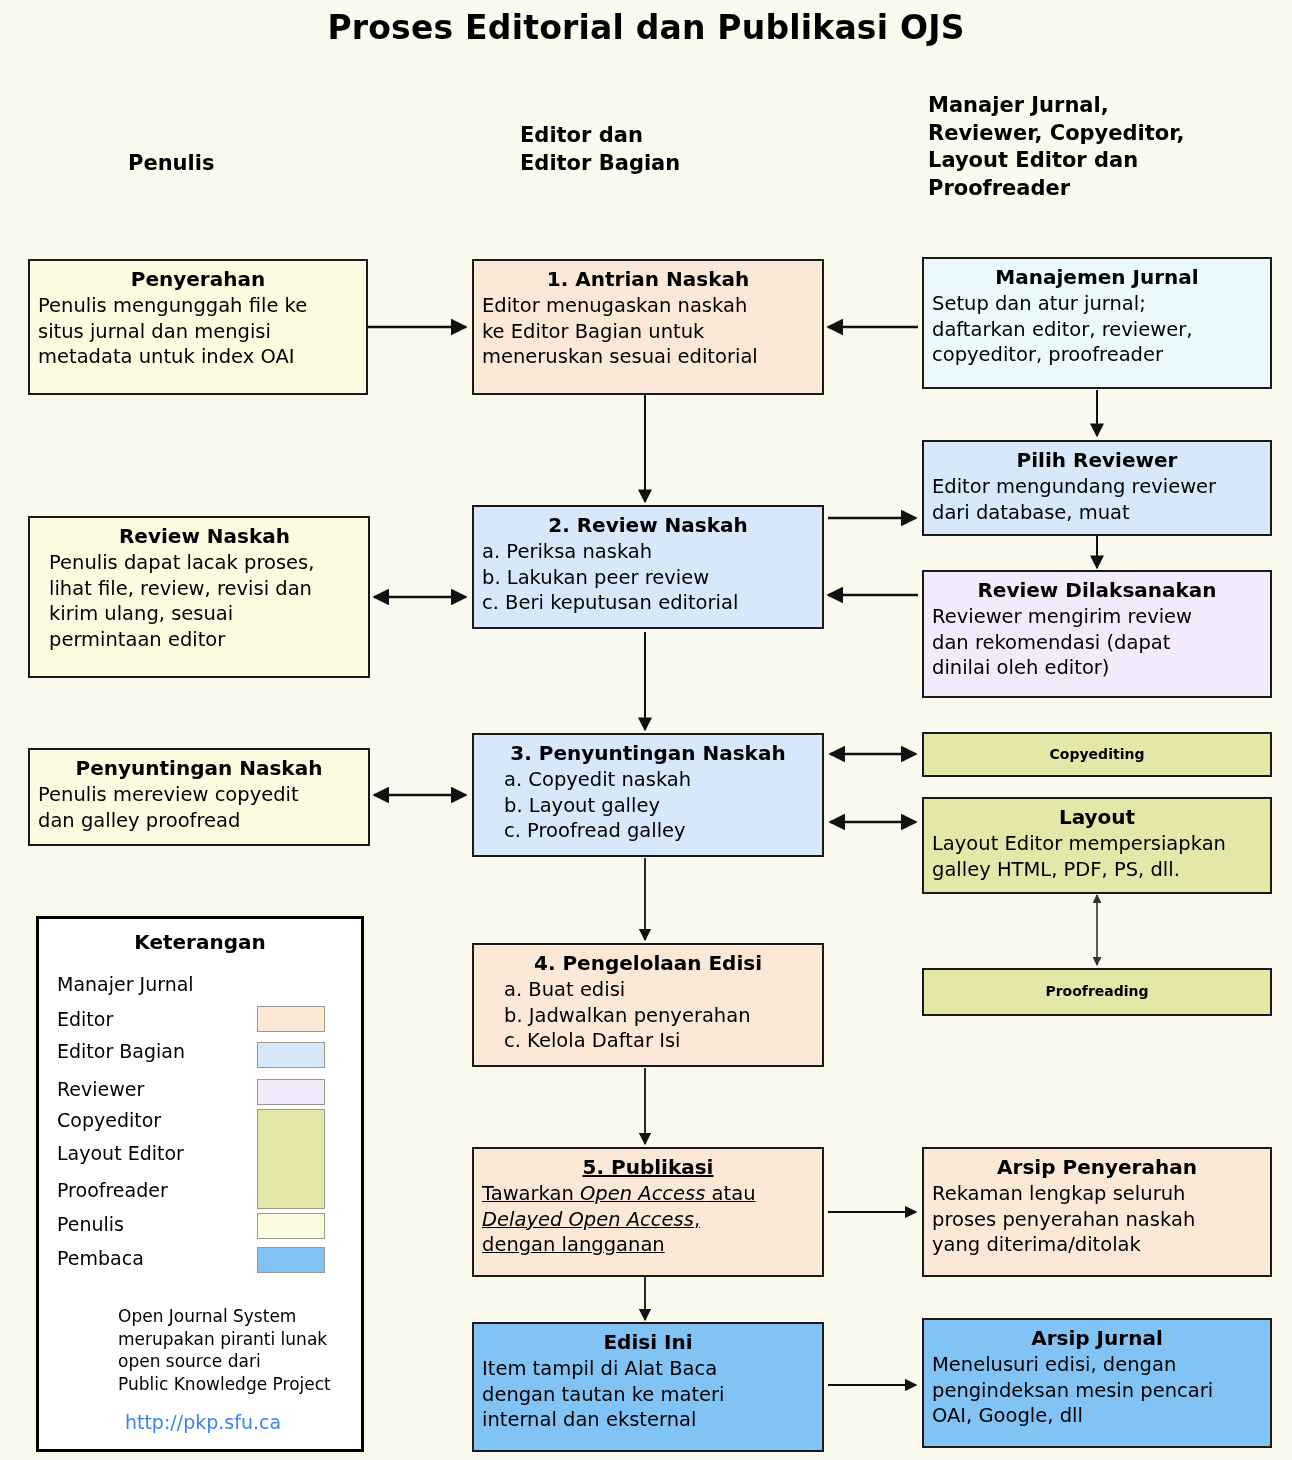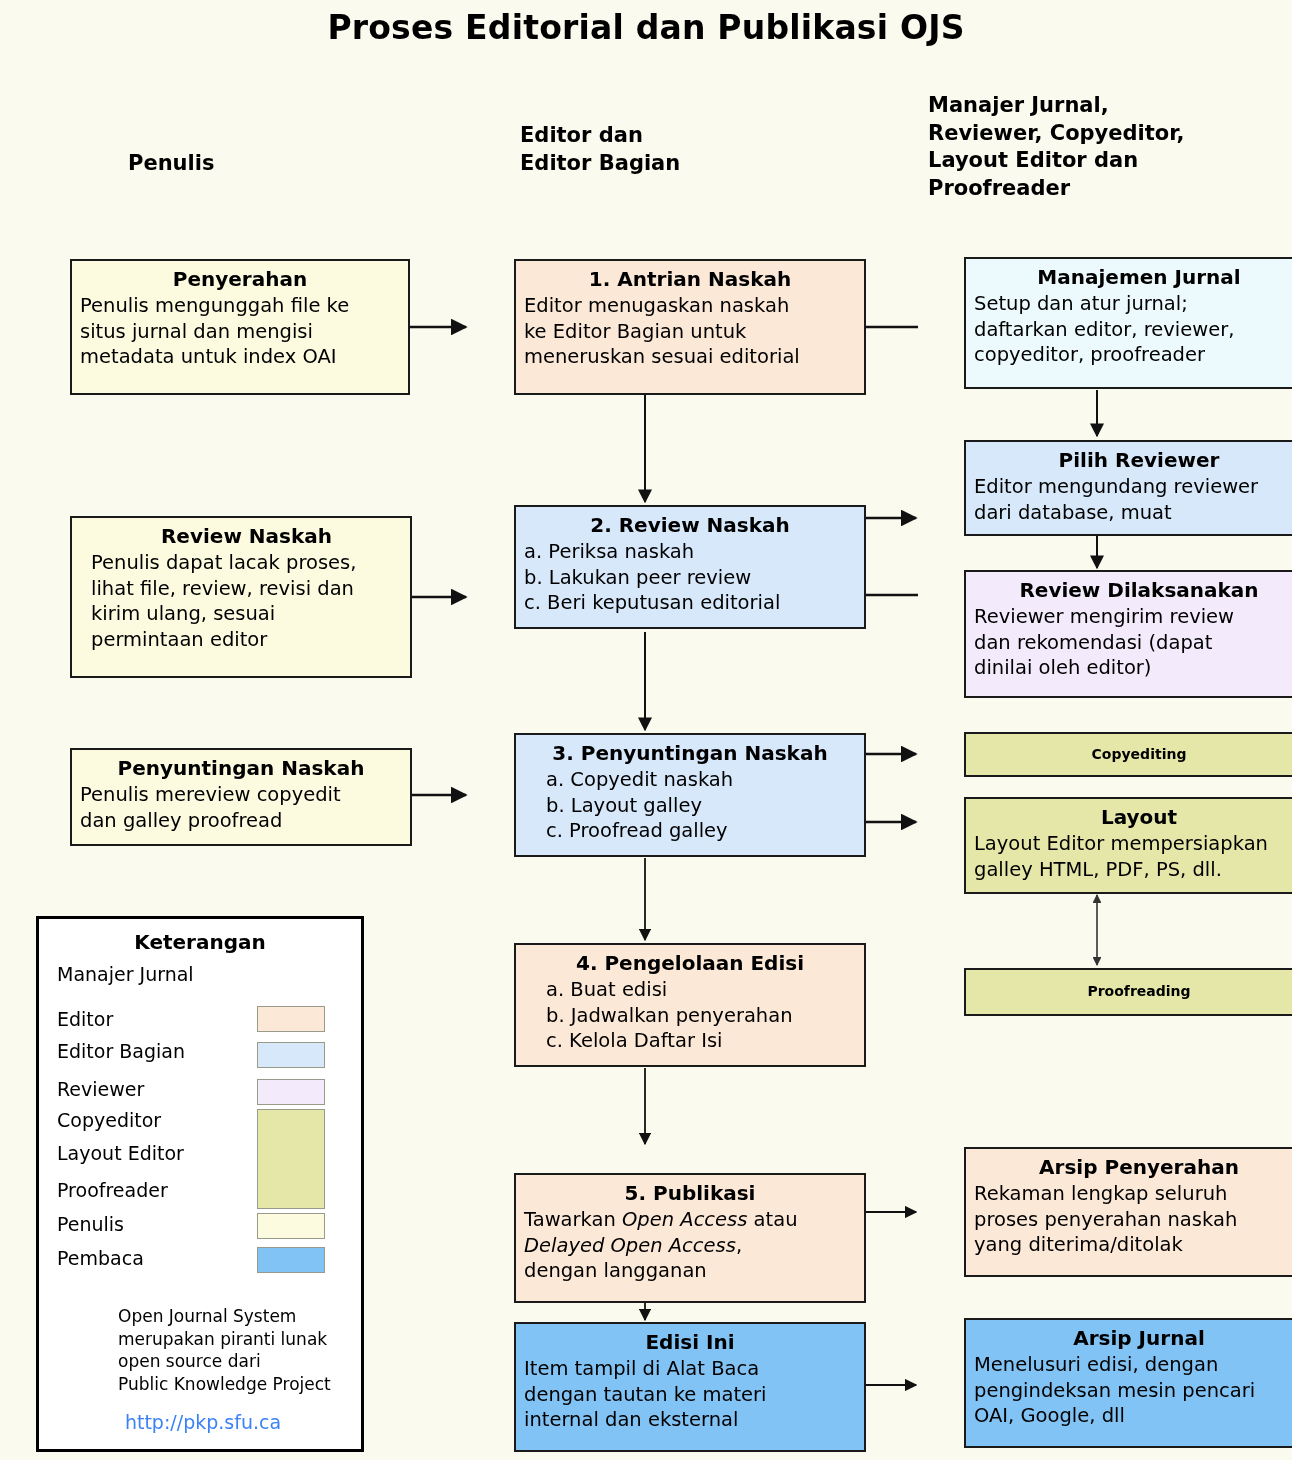--- a/index.html
+++ b/index.html
@@ -33,21 +33,20 @@
     color: #000;
   }
   .box {
     position: absolute;
     box-sizing: border-box;
     border: 2px solid #1a1a1a;
     color: #000;
     font-size: 19.5px;
     line-height: 1.33;
     padding: 5px 8px 6px 8px;
-    margin-left: 42px;
   }
   .box .bt {
     display: block;
     font-weight: bold;
     text-align: center;
     font-size: 20px;
     white-space: nowrap;
   }
   .box .bl {
     display: block;
@@ -267,21 +266,21 @@
     <span class="bt">Proofreading</span>
   </div>
 
   <div class="box c-editor" style="left:472px; top:943px; width:352px; height:124px;">
     <span class="bt">4. Pengelolaan Edisi</span>
     <span class="bl indent">a. Buat edisi</span>
     <span class="bl indent">b. Jadwalkan penyerahan</span>
     <span class="bl indent">c. Kelola Daftar Isi</span>
   </div>
 
-  <div class="box c-editor" style="left:472px; top:1173px; width:352px; height:130px;">
+  <div class="box c-editor" style="left:472px; top:1147px; width:352px; height:130px;text-decoration:underline;">
     <span class="bt">5. Publikasi</span>
     <span class="bl"><span>Tawarkan </span><span class="it">Open Access</span><span> atau</span></span>
     <span class="bl"><span class="it">Delayed Open Access</span><span>,</span></span>
     <span class="bl">dengan langganan</span>
   </div>
 
   <div class="box c-editor" style="left:922px; top:1147px; width:350px; height:130px;">
     <span class="bt">Arsip Penyerahan</span>
     <span class="bl">Rekaman lengkap seluruh</span>
     <span class="bl">proses penyerahan naskah</span>
@@ -298,21 +297,21 @@
   <div class="box c-reader" style="left:922px; top:1318px; width:350px; height:130px;">
     <span class="bt">Arsip Jurnal</span>
     <span class="bl">Menelusuri edisi, dengan</span>
     <span class="bl">pengindeksan mesin pencari</span>
     <span class="bl">OAI, Google, dll</span>
   </div>
 
   <div class="legend">
     <div class="legend-title">Keterangan</div>
 
-    <div class="legend-row" style="top:44px;text-align:center;">Manajer Jurnal</div>
+    <div class="legend-row" style="top:54px;text-align:center;">Manajer Jurnal</div>
     <div class="legend-row" style="top:89px;">Editor</div>
     <div class="legend-row" style="top:121px;">Editor Bagian</div>
     <div class="legend-row" style="top:159px;">Reviewer</div>
     <div class="legend-row" style="top:190px;">Copyeditor</div>
     <div class="legend-row" style="top:223px;">Layout Editor</div>
     <div class="legend-row" style="top:260px;">Proofreader</div>
     <div class="legend-row" style="top:294px;">Penulis</div>
     <div class="legend-row" style="top:328px;">Pembaca</div>
 
     <div class="swatch c-editor" style="left:218px; top:87px;  width:68px; height:26px;"></div>

